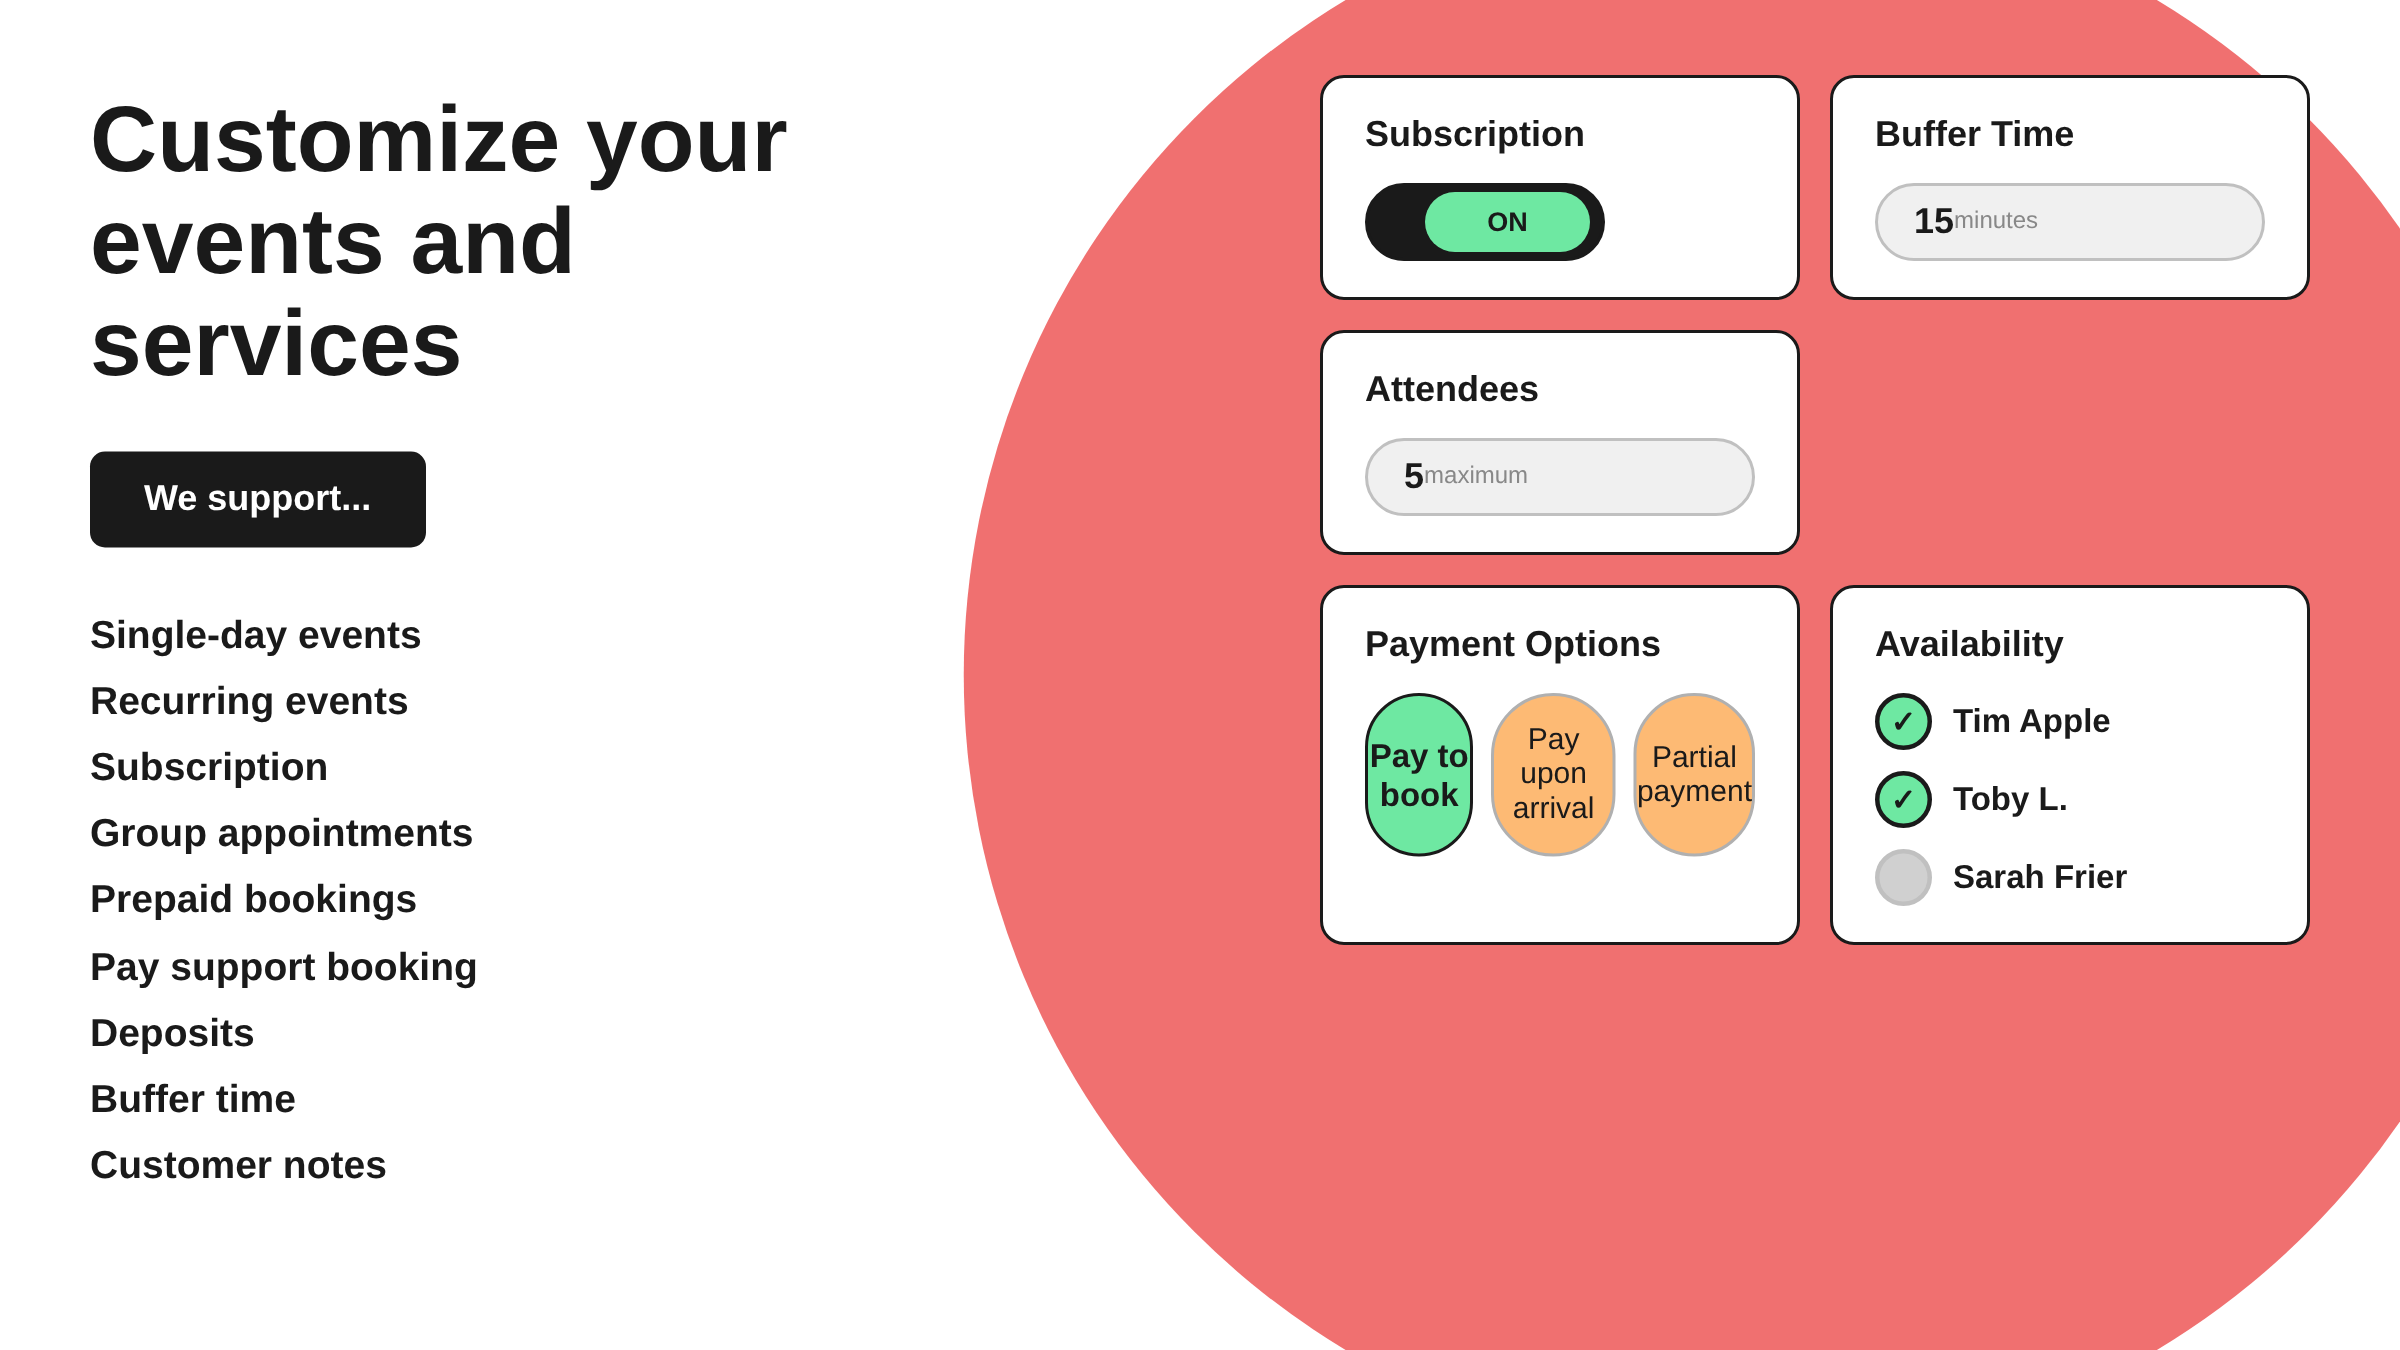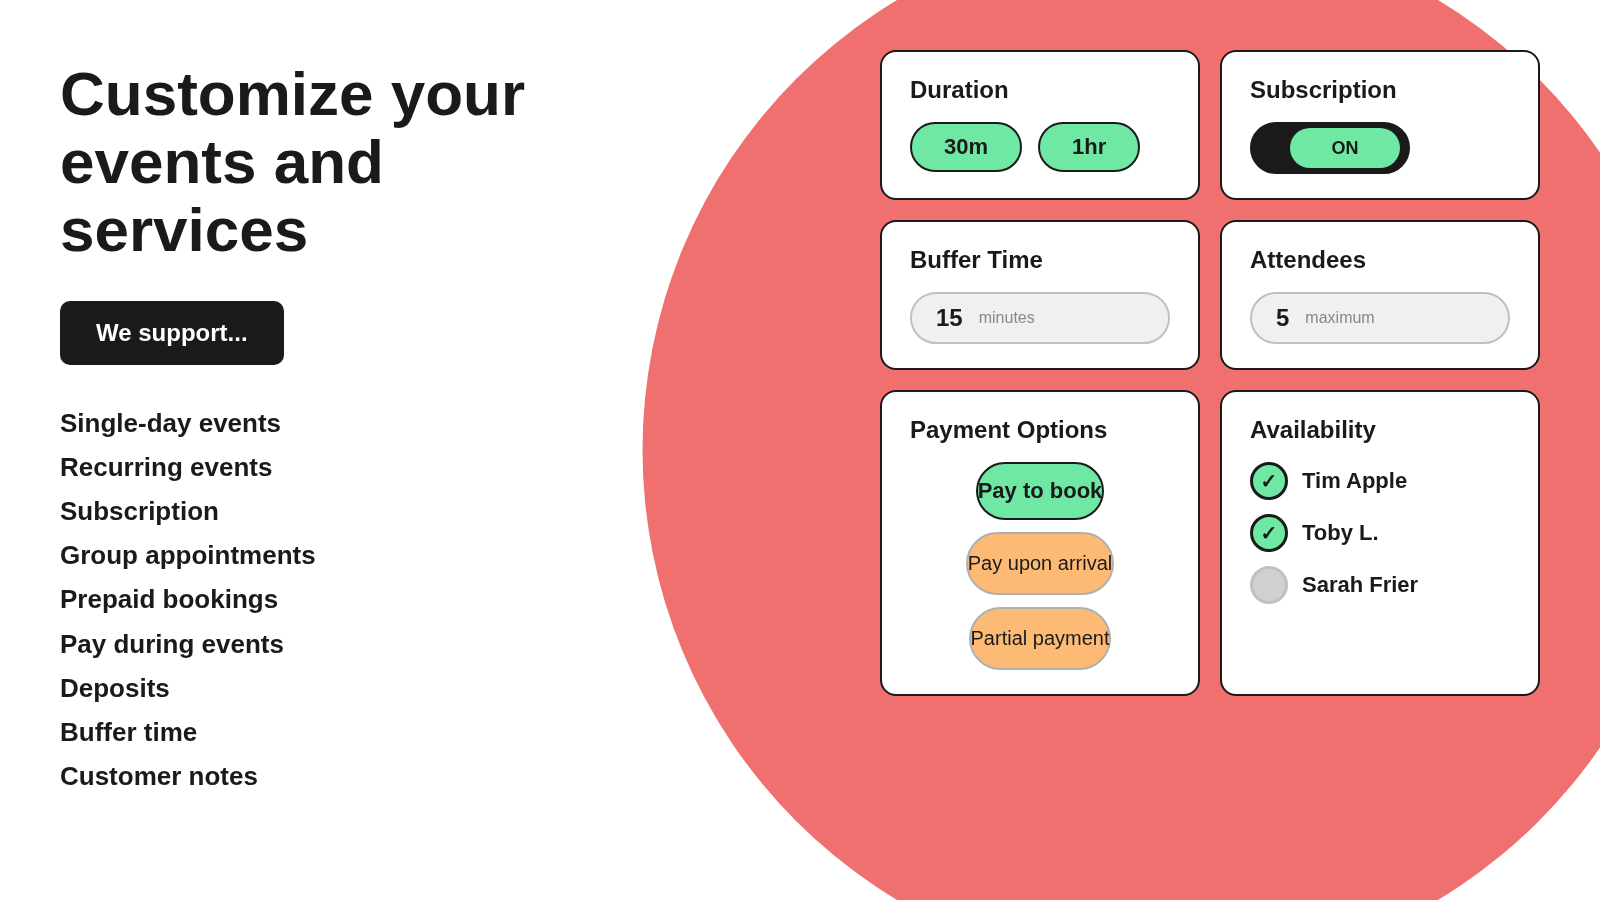--- a/index.html
+++ b/index.html
@@ -143,21 +143,20 @@
 
     
     .input-pill {
       display: flex;
       align-items: center;
       background: #f0f0f0;
       border: 2px solid #c0c0c0;
       border-radius: 50px;
       padding: 10px 24px;
       font-size: 22px;
-      gap: 16px;
       width: 100%;
     }
 
     .input-pill .value {
       font-weight: 700;
       font-size: 24px;
       color: #1a1a1a;
     }
 
     .input-pill .unit {
@@ -167,23 +166,21 @@
 
     
 
     
     .payment-card {
       grid-column: 1;
     }
 
     .payment-options {
       display: flex;
-      flex-direction: column;
       gap: 12px;
-      align-items: center;
     }
 
     .pay-btn-selected {
       background: #6ee8a2;
       border: 2.5px solid #1a1a1a;
       border-radius: 50px;
       padding: 14px 0;
       font-size: 22px;
       font-weight: 700;
       cursor: pointer;
@@ -262,36 +259,29 @@
   </div>
 
   <button class="support-btn">We support...</button>
 
   <ul class="feature-list">
   <li>Single-day events</li>
       <li>Recurring events</li>
       <li>Subscription</li>
       <li>Group appointments</li>
       <li>Prepaid bookings</li>
-      <li>Pay during events</li>
+      <li>Pay support booking</li>
       <li>Deposits</li>
       <li>Buffer time</li>
       <li>Customer notes</li>
     </ul>
 </div>
 
 <div class="cards-panel">
 
-  <div class="card">
-    <div class="card-title">Duration</div>
-    <div class="duration-buttons">
-      <button class="duration-btn">30m</button>
-      <button class="duration-btn">1hr</button>
-    </div>
-  </div>
 
   <div class="card">
     <div class="card-title">Subscription</div>
     <div class="toggle-container">
       <div class="toggle-track">
         <div class="toggle-knob">ON</div>
       </div>
     </div>
   </div>
 

